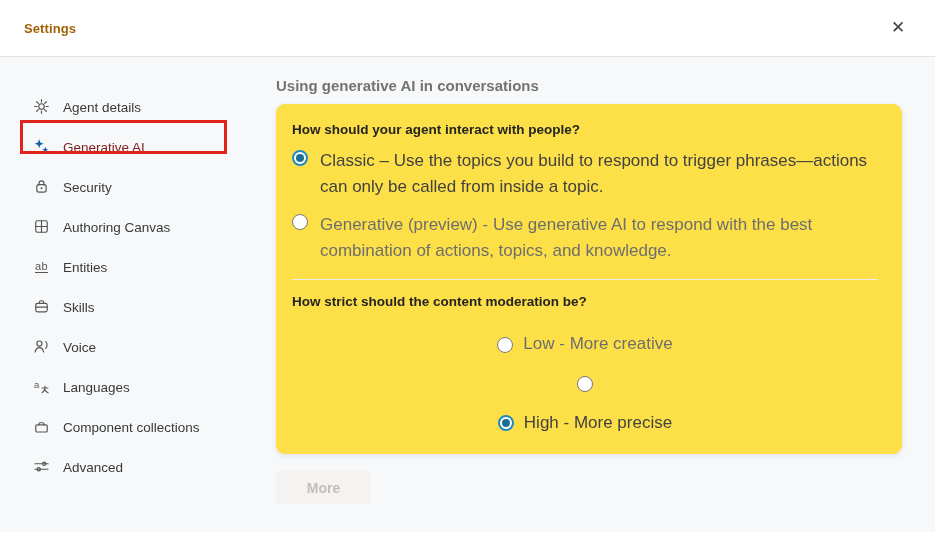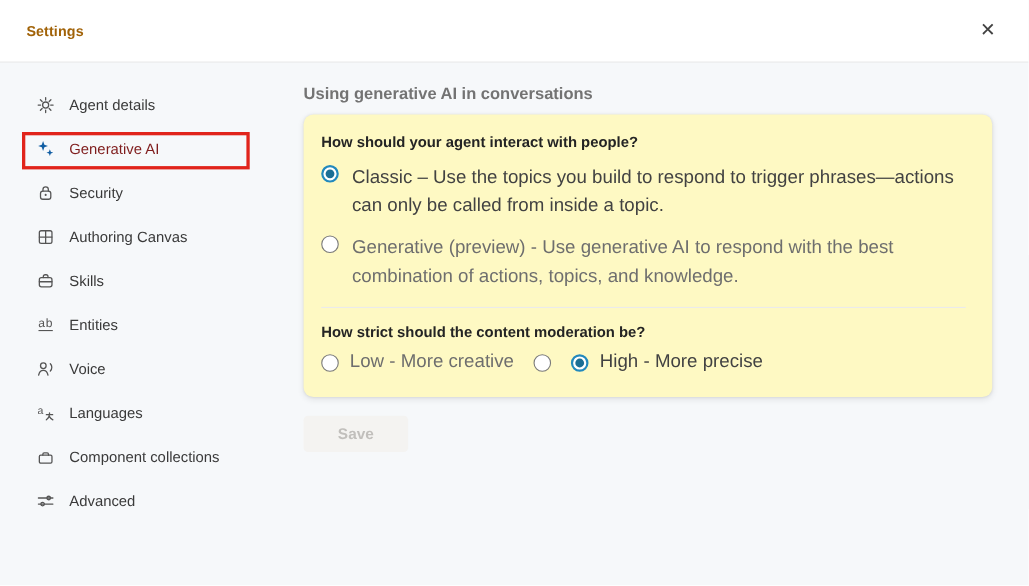--- a/index.html
+++ b/index.html
@@ -22,56 +22,56 @@
     font-family:"Liberation Sans",sans-serif;
   }
   
   .dlg-body{
     position:relative;display:flex;height:475px;
     background:#f6f8fa;
   }
   
   .sidebar{width:270px;flex:none;padding-top:18px;box-sizing:border-box;}
   .side-item{
-    height:40px;display:flex;align-items:center;gap:13px;
+    height:40px;display:flex;align-items:flex-end;gap:13px;
     padding-left:33px;cursor:pointer;
   }
   .side-item .icon{width:17px;height:17px;flex:none;display:flex;align-items:center;justify-content:center;}
   .side-item .icon svg{display:block;}
   .side-label{font-size:13.5px;color:#3a3a3a;}
   .side-item.selected .side-label{color:#7f1d1d;font-weight:normal;}
   .ab-glyph{font-size:11px;color:#555;border-bottom:1px solid #555;line-height:11px;letter-spacing:.5px;}
   
   .annotation{
     position:absolute;left:20px;top:63px;width:201px;height:28px;
     border:3px solid #e1241b;pointer-events:none;
   }
   
   .main{flex:1;padding:20px 0 0 6px;box-sizing:border-box;}
   .main-heading{font-size:15px;font-weight:bold;color:#737373;margin:0 0 10px 0;}
   .card{
-    width:626px;box-sizing:border-box;background:#fef9c3;border-radius:9px;
+    width:626px;box-sizing:border-box;background:#fde047;border-radius:9px;
     box-shadow:0 0 2px rgba(0,0,0,.06),0 2px 6px rgba(0,0,0,.08);
     padding:18px 24px 18px 16px;
   }
   .card h3{font-size:13.5px;font-weight:bold;color:#242424;margin:0;}
   .radio-row{display:flex;align-items:flex-start;gap:12px;margin-top:11px;cursor:pointer;}
   .radio{
     width:16px;height:16px;border-radius:50%;border:1px solid #7a7a7a;
     background:#fff;flex:none;margin-top:2px;box-sizing:border-box;
   }
   .radio.selected{
     border:2px solid #2289bd;display:flex;align-items:center;justify-content:center;
   }
   .radio.selected::after{content:"";width:8px;height:8px;border-radius:50%;background:#1b6e94;}
   .radio-label{font-size:17px;line-height:1.55;max-width:556px;}
   .radio-label.dark{color:#424242;}
   .radio-label.gray{color:#6e6e6e;}
   .card hr{border:none;border-top:1px solid #ebebeb;margin:15px 0 14px 0;}
-  .mod-row{display:flex;align-items:center;gap:18px;margin-top:7px;}
+  .mod-row{display:flex;align-items:center;gap:18px;margin-top:22px;flex-direction:column;}
   .mod-opt{display:flex;align-items:center;gap:10px;cursor:pointer;}
   .mod-opt .radio{margin-top:0;}
   
   .save-btn{
     margin-top:17px;width:95px;height:33px;border:none;border-radius:4px;
     background:#f4f3f1;color:#c1bfbc;font-size:14px;font-weight:bold;
     font-family:"Liberation Sans",sans-serif;cursor:default;
   }
   svg .stk{stroke:#555;stroke-width:1.1;fill:none;stroke-linecap:round;stroke-linejoin:round;}
 </style>
@@ -123,33 +123,33 @@
         <svg width="17" height="17" viewBox="0 0 16 16">
             <rect class="stk" x="2.6" y="2.6" width="10.8" height="10.8" rx="1.6"></rect>
             <path class="stk" d="M8 2.6v10.8M2.6 8h10.8"></path>
           </svg>
       </span>
       <span class="side-label">Authoring Canvas</span>
     </div>
 
     <div class="side-item">
       <span class="icon">
-        <svg width="17" height="17" viewBox="0 0 16 16">
-            <rect class="stk" x="2.6" y="5" width="10.8" height="8" rx="1.8"></rect>
-            <path class="stk" d="M6 5V4.2A1.6 1.6 0 0 1 7.6 2.6h.8A1.6 1.6 0 0 1 10 4.2V5M2.6 8.6h10.8"></path>
-          </svg>
-      </span>
-      <span class="side-label">Skills</span>
-    </div>
-
-    <div class="side-item">
-      <span class="icon">
           <span class="ab-glyph">ab</span>
         </span>
       <span class="side-label">Entities</span>
+    </div>
+
+    <div class="side-item">
+      <span class="icon">
+        <svg width="17" height="17" viewBox="0 0 16 16">
+            <rect class="stk" x="2.6" y="5" width="10.8" height="8" rx="1.8"></rect>
+            <path class="stk" d="M6 5V4.2A1.6 1.6 0 0 1 7.6 2.6h.8A1.6 1.6 0 0 1 10 4.2V5M2.6 8.6h10.8"></path>
+          </svg>
+      </span>
+      <span class="side-label">Skills</span>
     </div>
 
     <div class="side-item">
       <span class="icon">
         <svg width="17" height="17" viewBox="0 0 16 16">
             <circle class="stk" cx="6" cy="5.2" r="2.4"></circle>
             <path class="stk" d="M2 13.2c.5-2.6 2-4.1 4-4.1s3.5 1.5 4 4.1"></path>
             <path class="stk" d="M12 3.4c1.7 1.7 1.7 4.6 0 6.3"></path>
           </svg>
       </span>
@@ -220,16 +220,16 @@
         <div class="mod-opt">
           <span class="radio"></span>
         </div>
         <div class="mod-opt">
           <span class="radio selected"></span>
           <span class="radio-label dark">High - More precise</span>
         </div>
       </div>
     </section>
 
-    <button class="save-btn" disabled="">Save</button>
+    <button class="save-btn" disabled="">More</button>
   </main>
 
 </div>
 
 </body></html>

